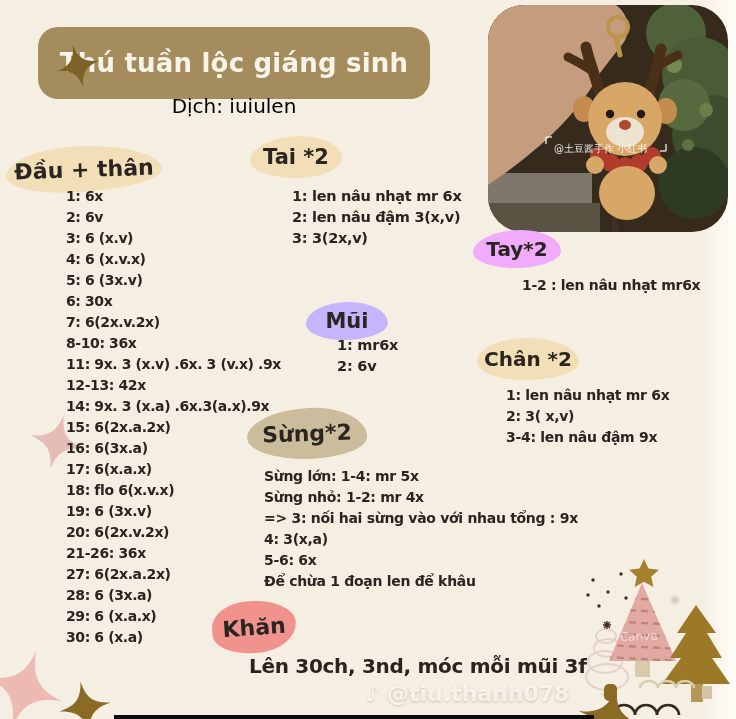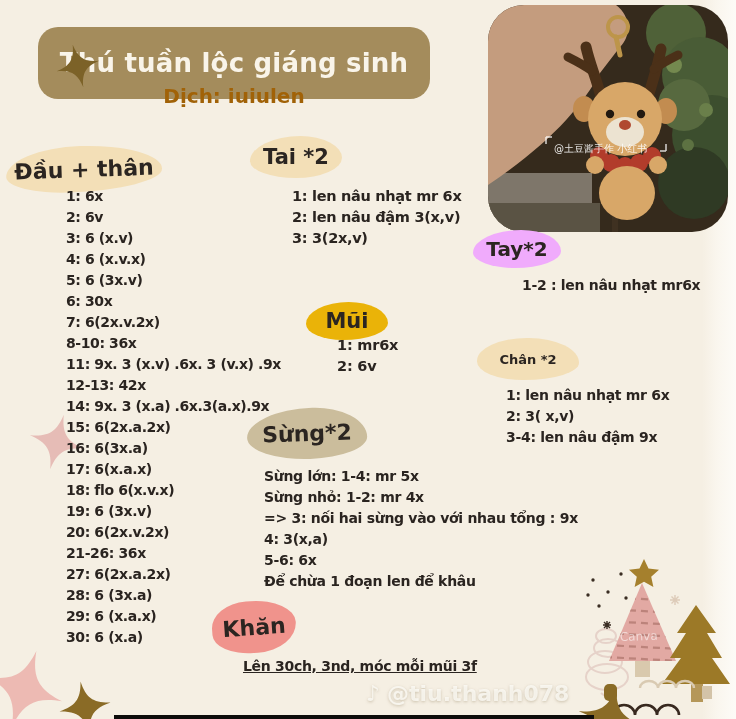--- a/index.html
+++ b/index.html
@@ -14,49 +14,49 @@
     z-index:1;
   }
   
   .title-box {
     position:absolute; left:38px; top:27px; width:392px; height:72px;
     background:#a48c5c; border-radius:20px;
     display:flex; align-items:center; justify-content:center; z-index:2;
   }
   .title-text { font-size:26px; font-weight:700; color:#f9f4e9; letter-spacing:.2px; }
   .subtitle {
-    position:absolute; left:38px; top:84px; width:392px; text-align:center;
-    font-size:20px; font-weight:700; color:#a16207; z-index:2;
+    position:absolute; left:38px; top:94px; width:392px; text-align:center;
+    font-size:20px; font-weight:400; color:#000000; z-index:2;
   }
   
   .photo {
     position:absolute; left:488px; top:5px; width:240px; height:227px;
     border-radius:36px; overflow:hidden; z-index:2;text-decoration:underline;
   }
   .photo svg { display:block; }
   
   .blob {
     position:absolute; display:flex; align-items:center; justify-content:center;
     font-weight:700; color:#2b2521; z-index:2; white-space:nowrap;
   }
   .blob-dau  { left:6px;   top:146px; width:156px; height:46px; background:#f3dfb7; border-radius:48% 52% 60% 40%/62% 55% 45% 38%; transform:rotate(-2deg); font-size:22px; }
   .blob-tai  { left:250px; top:136px; width:92px;  height:42px; background:#f3dfb7; border-radius:55% 45% 50% 50%/60% 52% 48% 40%; font-size:21px; }
-  .blob-mui  { left:306px; top:302px; width:82px;  height:38px; background:#eab308; border-radius:52% 48% 55% 45%/58% 55% 45% 42%; font-size:21px; }
+  .blob-mui  { left:306px; top:302px; width:82px;  height:38px; background:#c4b5fd; border-radius:52% 48% 55% 45%/58% 55% 45% 42%; font-size:21px; }
   .blob-sung { left:247px; top:408px; width:120px; height:51px; background:#cbbd9c; border-radius:55% 45% 48% 52%/55% 60% 40% 45%; transform:rotate(-2deg); font-size:22px; }
   .blob-khan { left:212px; top:601px; width:84px;  height:52px; background:#f0938c; border-radius:45% 55% 50% 50%/52% 48% 58% 42%; transform:rotate(-4deg); font-size:22px; }
   .blob-tay  { left:473px; top:230px; width:88px;  height:38px; background:#f0abfc; border-radius:55% 45% 52% 48%/60% 55% 45% 40%; font-size:20px; }
-  .blob-chan { left:477px; top:338px; width:102px; height:42px; background:#f3dfb7; border-radius:50% 50% 55% 45%/55% 60% 42% 45%; font-size:13px; }
+  .blob-chan { left:477px; top:338px; width:102px; height:42px; background:#f3dfb7; border-radius:50% 50% 55% 45%/55% 60% 42% 45%; font-size:20px; }
   
   .lines { position:absolute; z-index:2; }
   .ln { height:21px; line-height:21px; white-space:nowrap; font-weight:700; color:#2a2420; }
   .lines-dau  { left:66px;  top:186px; font-size:14px;   letter-spacing:-.4px; }
   .lines-tai  { left:292px; top:186px; font-size:14.5px; letter-spacing:-.3px; }
   .lines-mui  { left:337px; top:335px; font-size:14.5px; letter-spacing:-.2px; }
   .lines-sung { left:264px; top:466px; font-size:14px;   letter-spacing:-.3px; }
-  .lines-khan { left:243px; top:656px; font-size:14px; letter-spacing:-.3px;text-decoration:underline; }
+  .lines-khan { left:249px; top:656px; font-size:20px; letter-spacing:-.3px; }
   .lines-tay  { left:522px; top:275px; font-size:14px;   letter-spacing:-.3px; }
   .lines-chan { left:506px; top:385px; font-size:14px;   letter-spacing:-.3px; }
   
   .sparkle { position:absolute; }
   .sparkle svg { display:block; width:100%; height:100%; }
   .star-title     { left:56px;  top:44px;  width:44px; height:44px; transform:rotate(-14deg); z-index:3; }
   .star-title path { fill:#7c6228; }
   .star-left-pink { left:29px;  top:414px; width:56px; height:56px; transform:rotate(14deg);  z-index:1; opacity:.95; }
   .star-left-pink path { fill:#e6bab4; }
   .star-bl-pink   { left:-16px; top:649px; width:80px; height:80px; transform:rotate(18deg);  z-index:1; }

